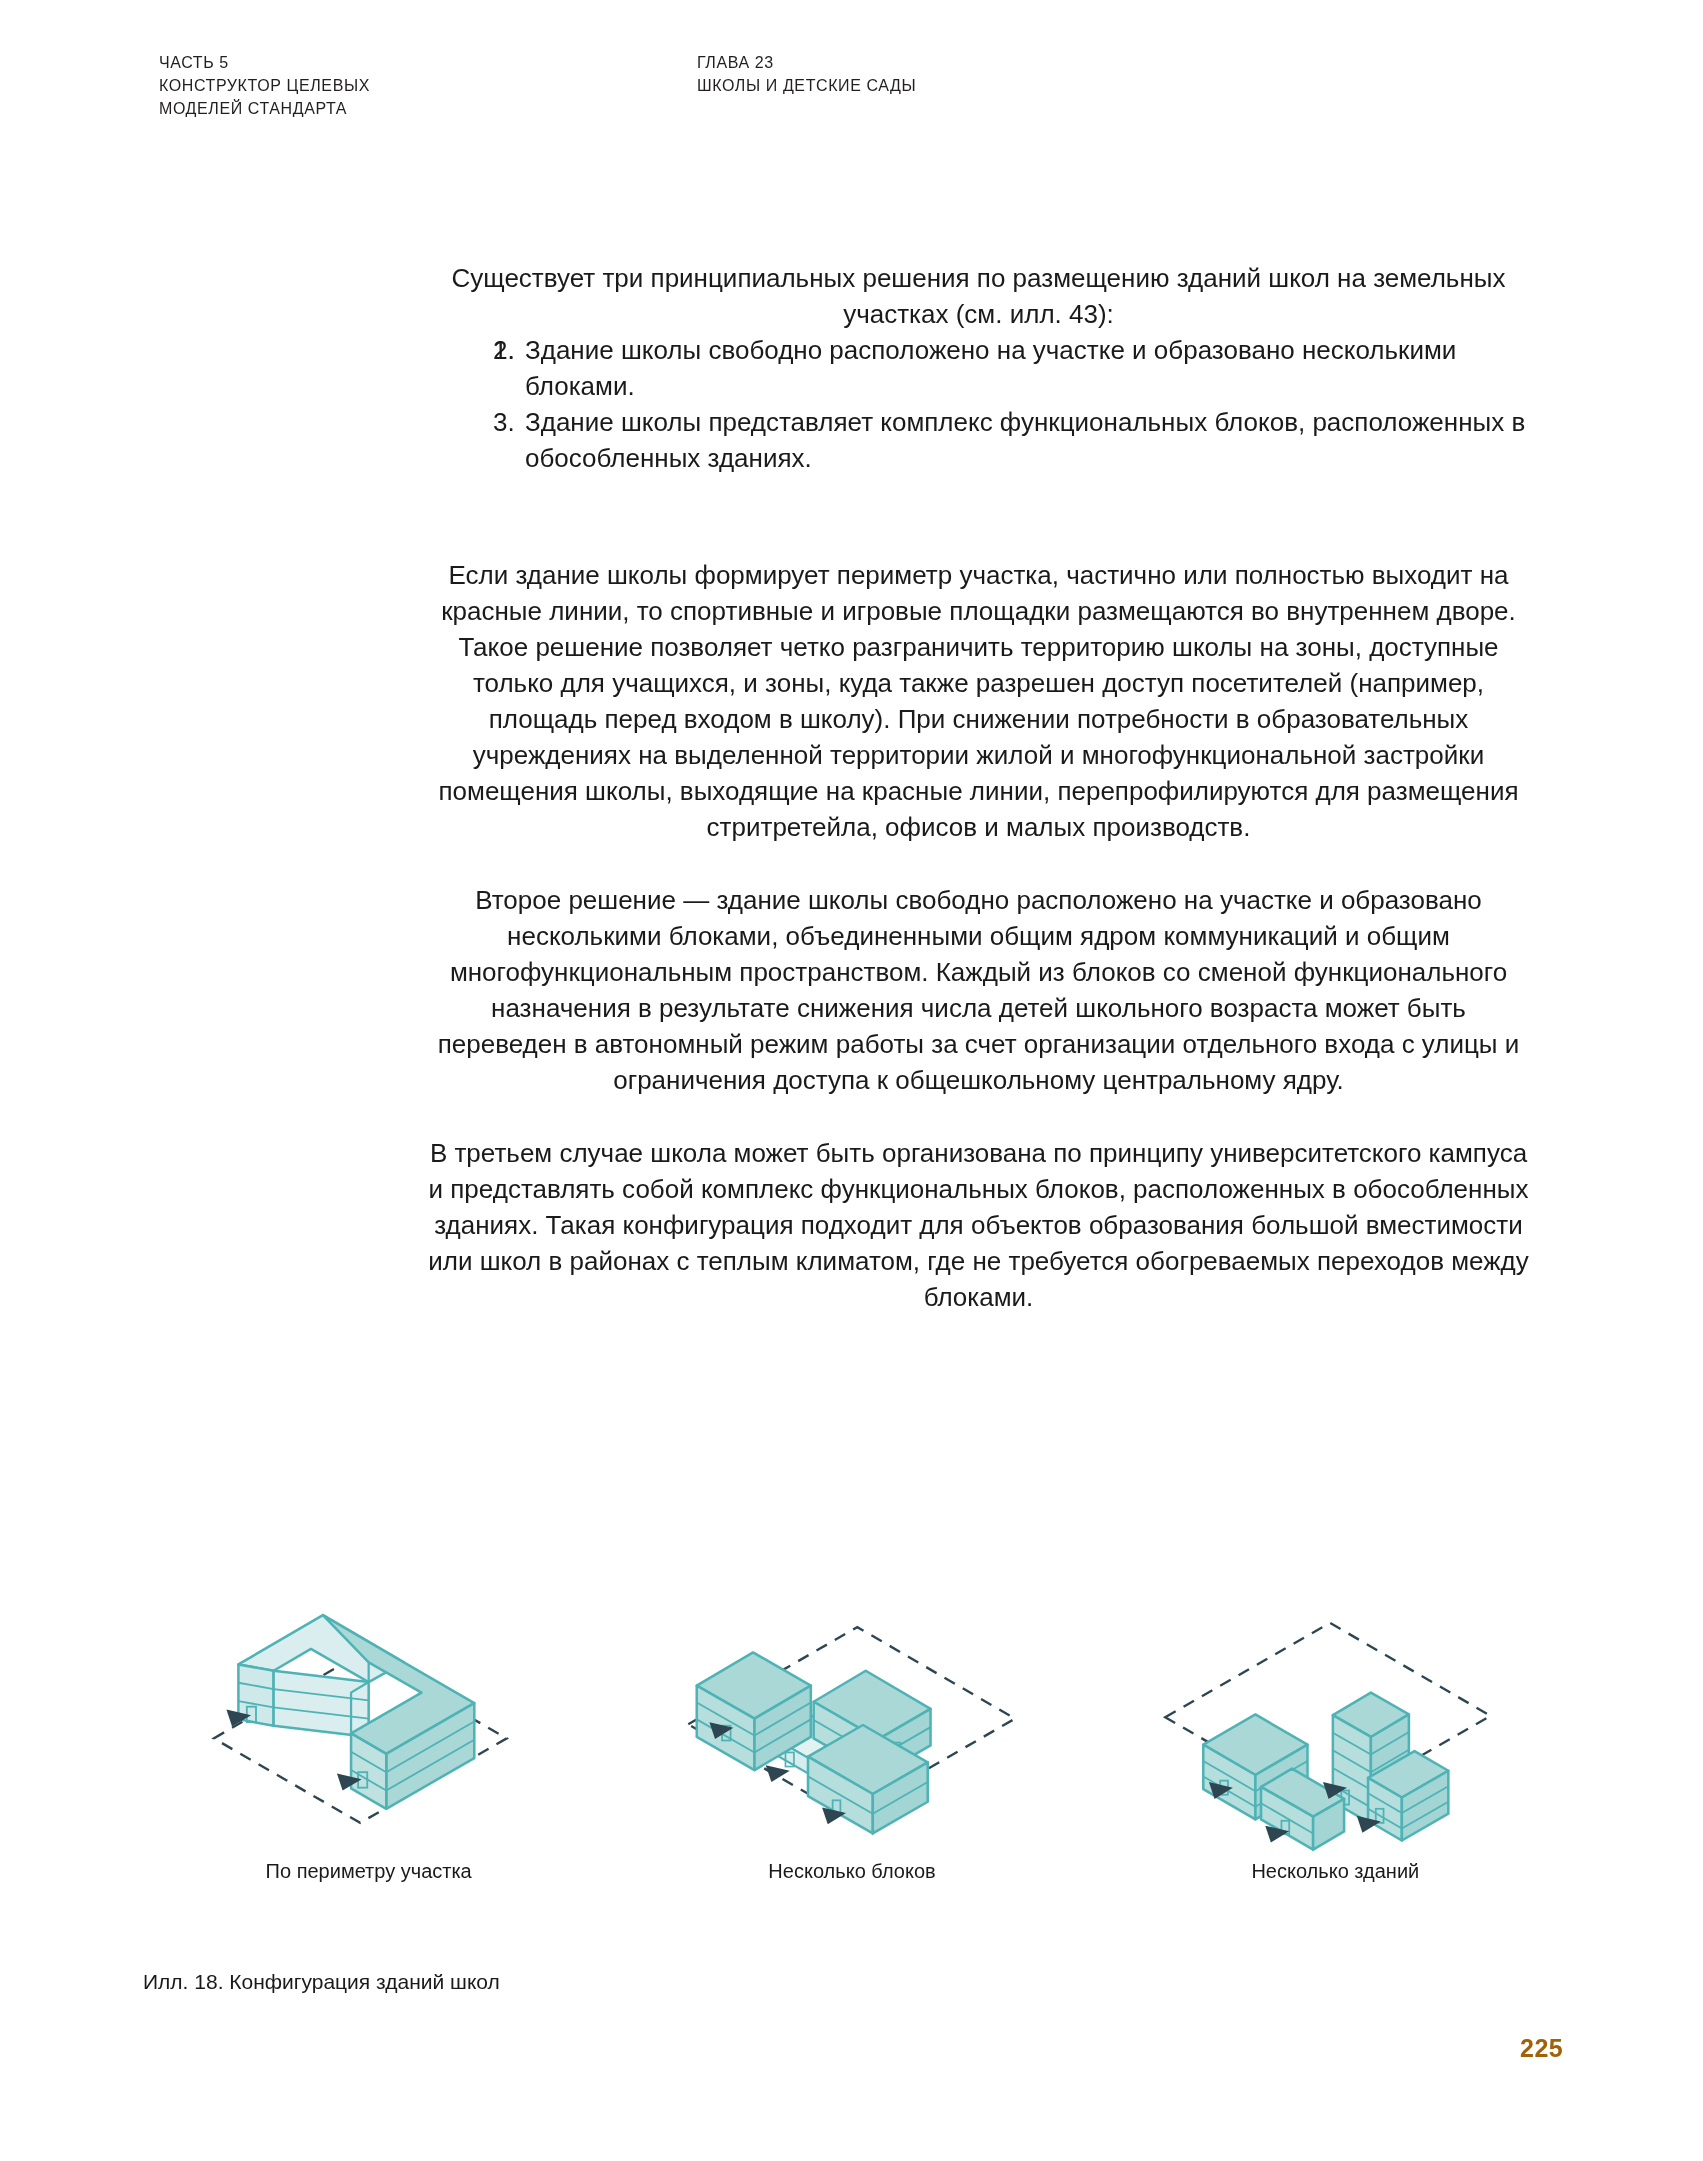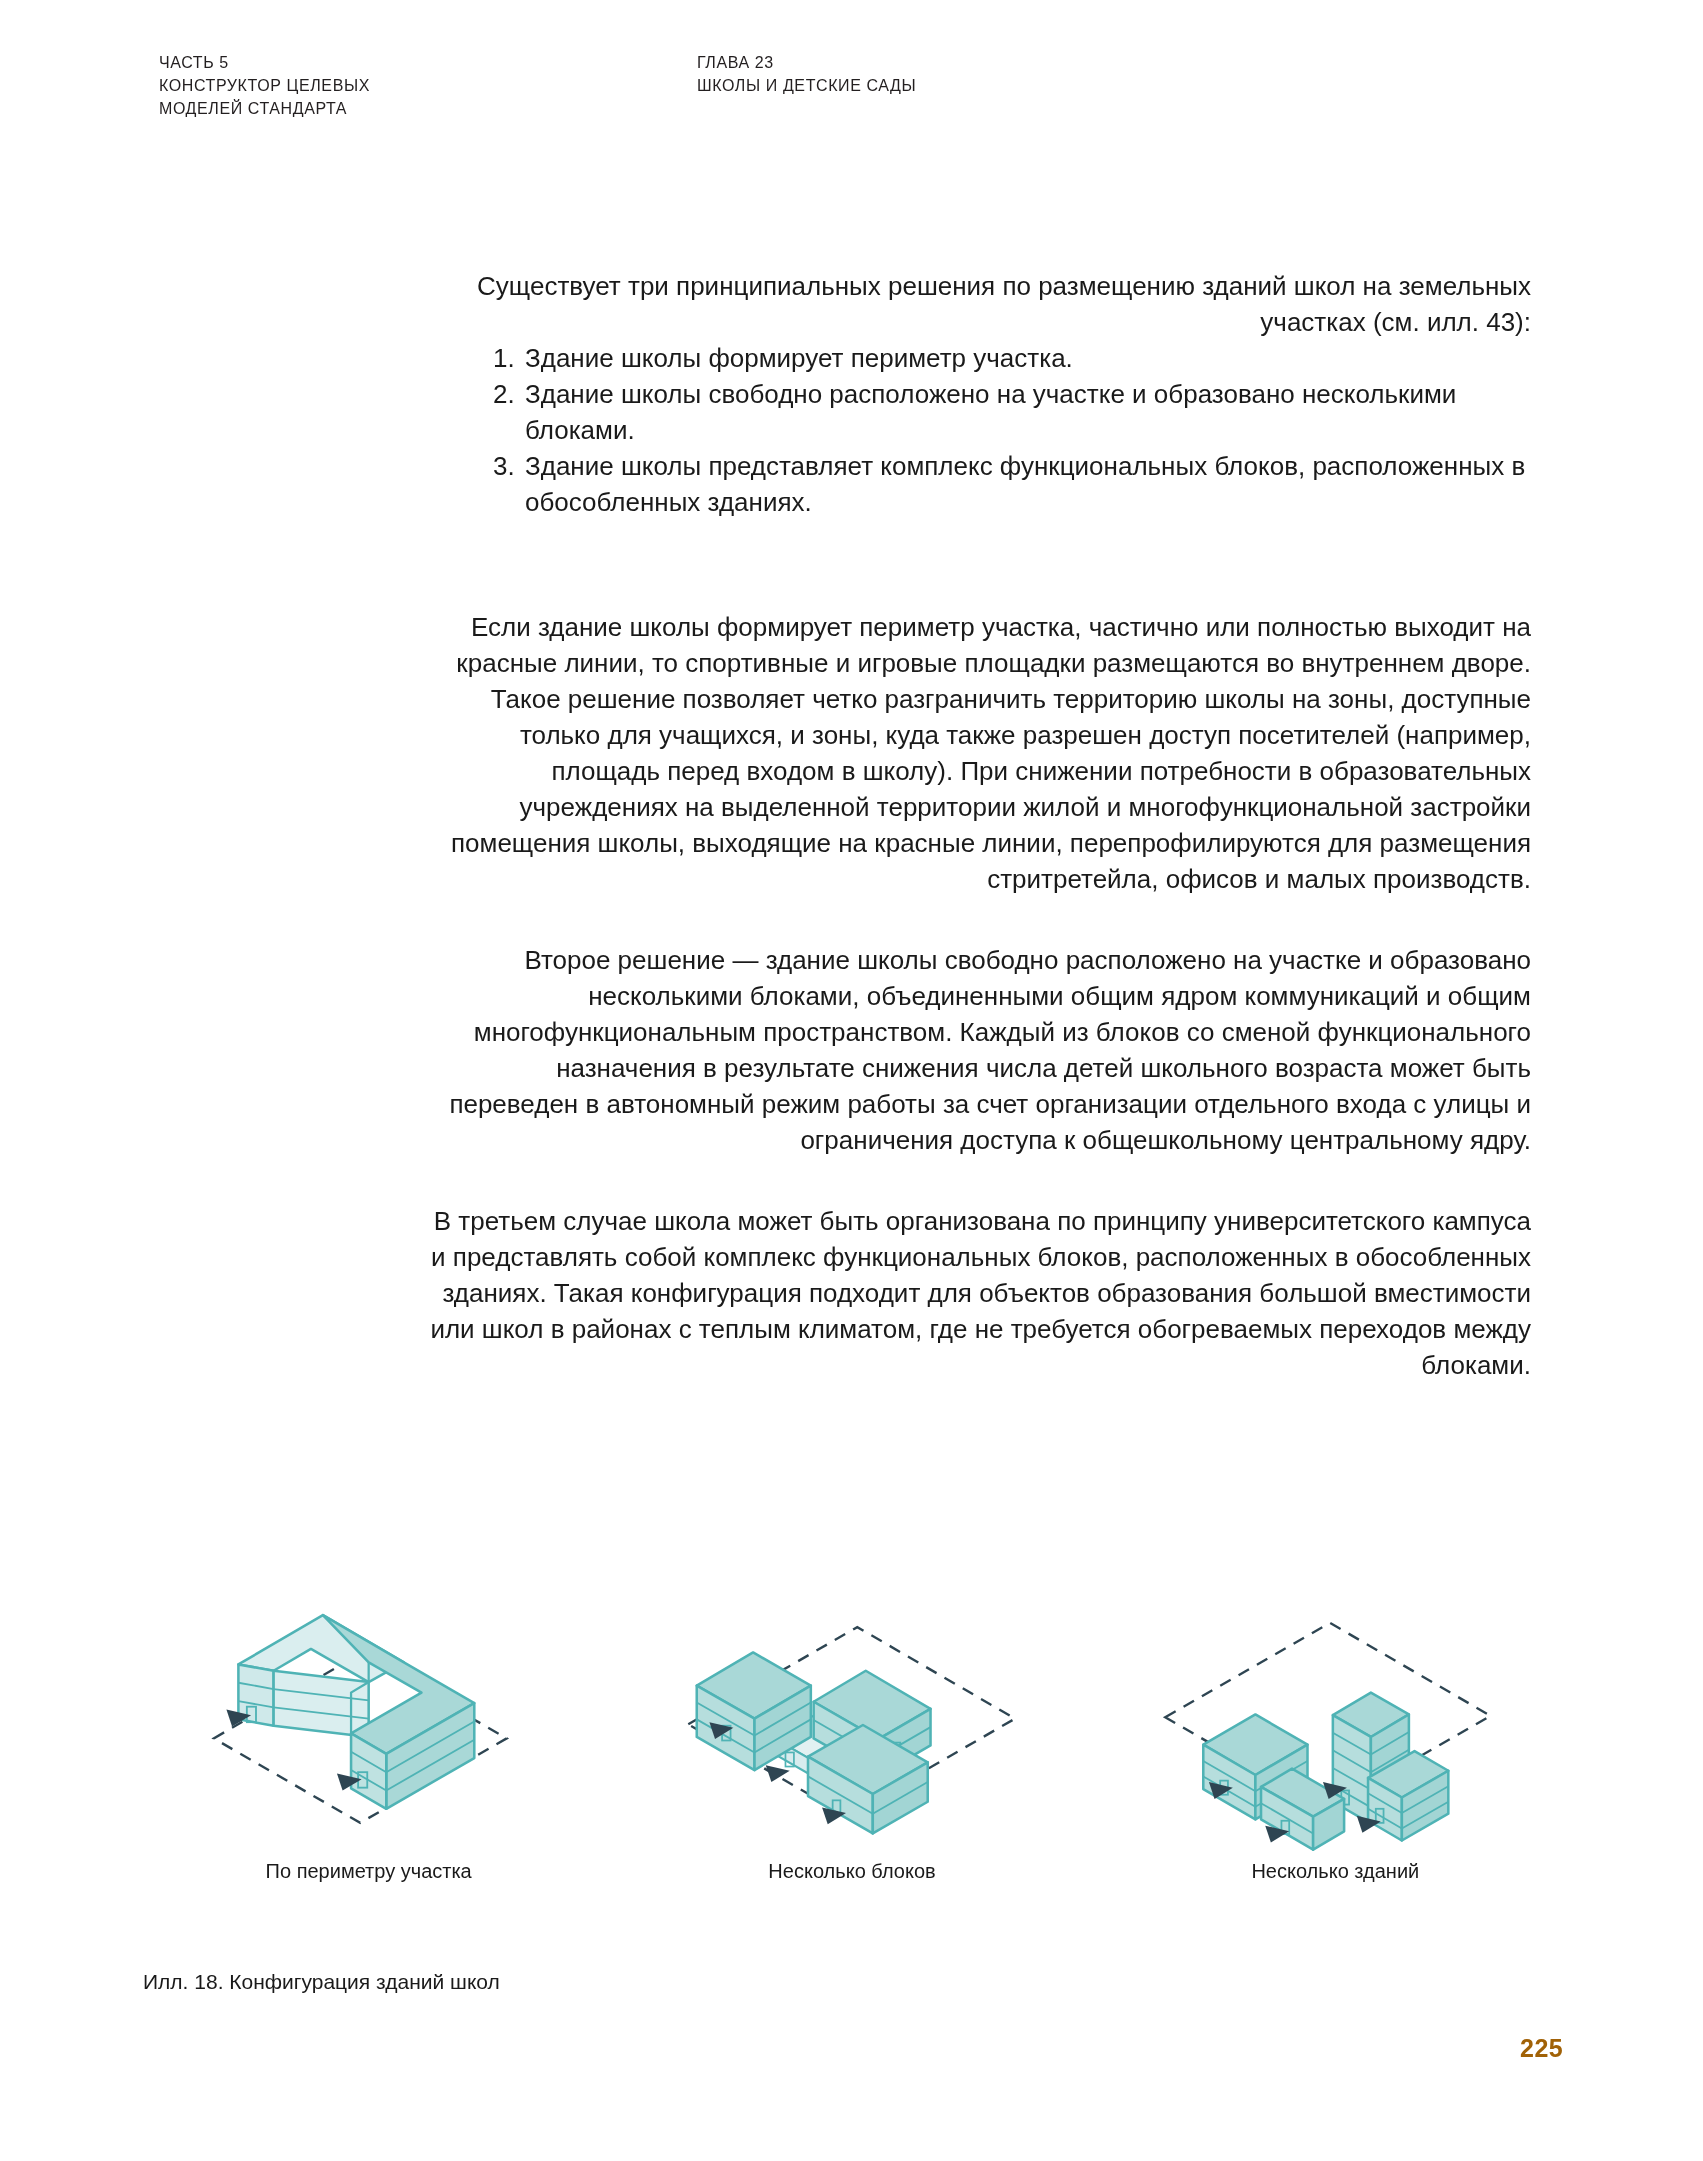--- a/index.html
+++ b/index.html
@@ -41,25 +41,25 @@
   .rh-right { left: 681px; }
 
   
   .text-col {
     position: absolute;
     left: 426px;
     top: 260px;
     width: 1105px;
   }
   p.body-par {
-    margin: 8px 0 0 0;
+    margin: 0 0 0 0;
     font-size: 26px;
     line-height: 36px;
     color: #1a1a1a;
-    text-align: right;
+    text-align: center;
   }
   .par-space { height: 37px; }
   .par-space-lg { height: 44px; }
 
   ol.numbered {
     margin: 0;
     padding: 0;
     list-style: none;
     font-size: 26px;
     line-height: 36px;
@@ -154,21 +154,20 @@
 ШКОЛЫ И ДЕТСКИЕ САДЫ</div>
   </div>
 
   <div class="text-col">
 
     <p class="body-par">Существует три принципиальных решения по размещению зданий школ на земельных участках (см. илл. 43):</p>
 
     <ol class="numbered">
       <li>
         <span class="num">1.</span>
-        <span>Здание школы формирует периметр участка.</span>
       </li>
       <li>
         <span class="num">2.</span>
         <span>Здание школы свободно расположено на участке и образовано несколькими блоками.</span>
       </li>
       <li>
         <span class="num">3.</span>
         <span>Здание школы представляет комплекс функциональных блоков, расположенных в обособленных зданиях.</span>
       </li>
     </ol>

